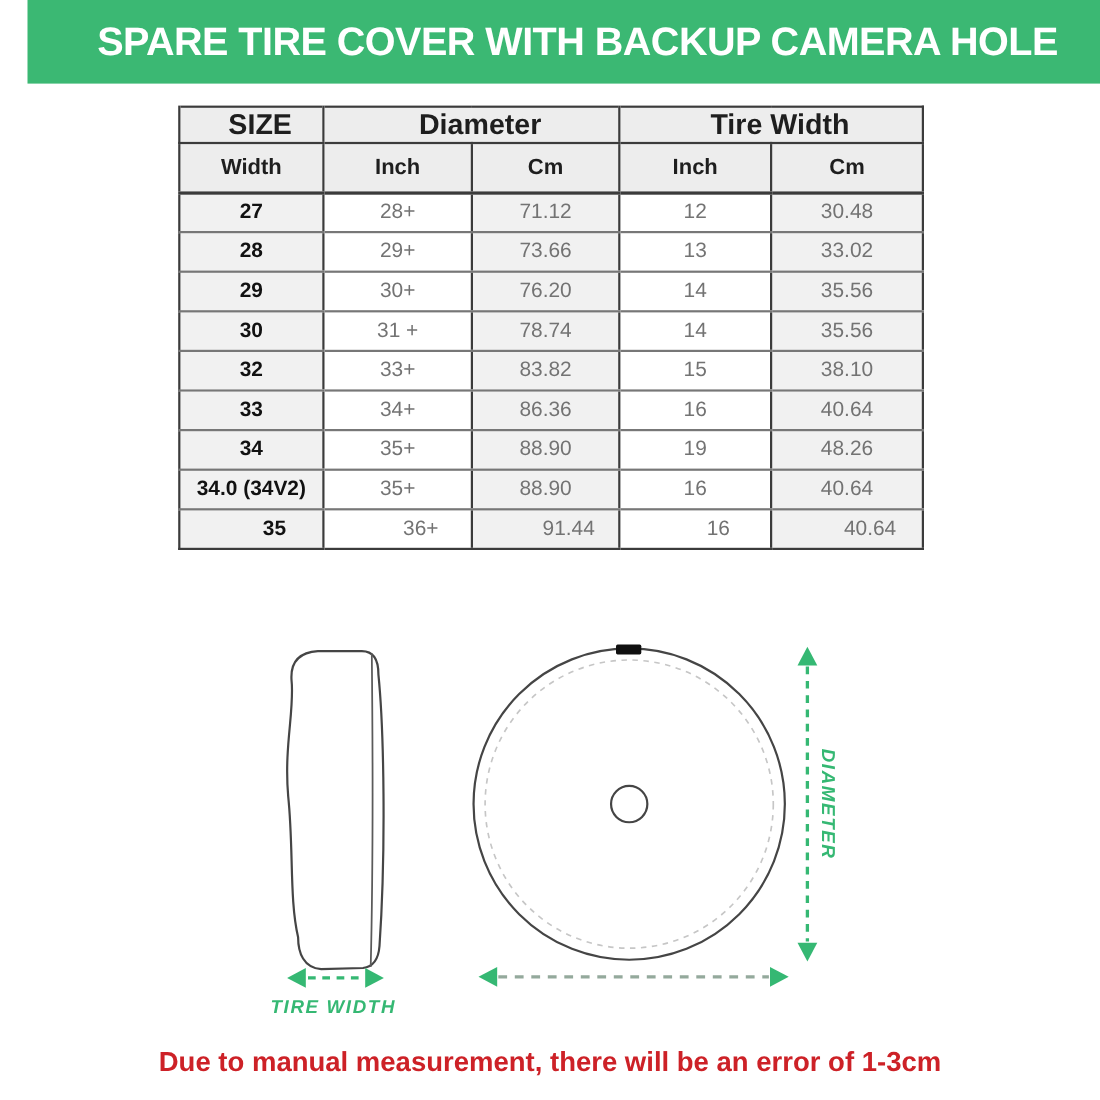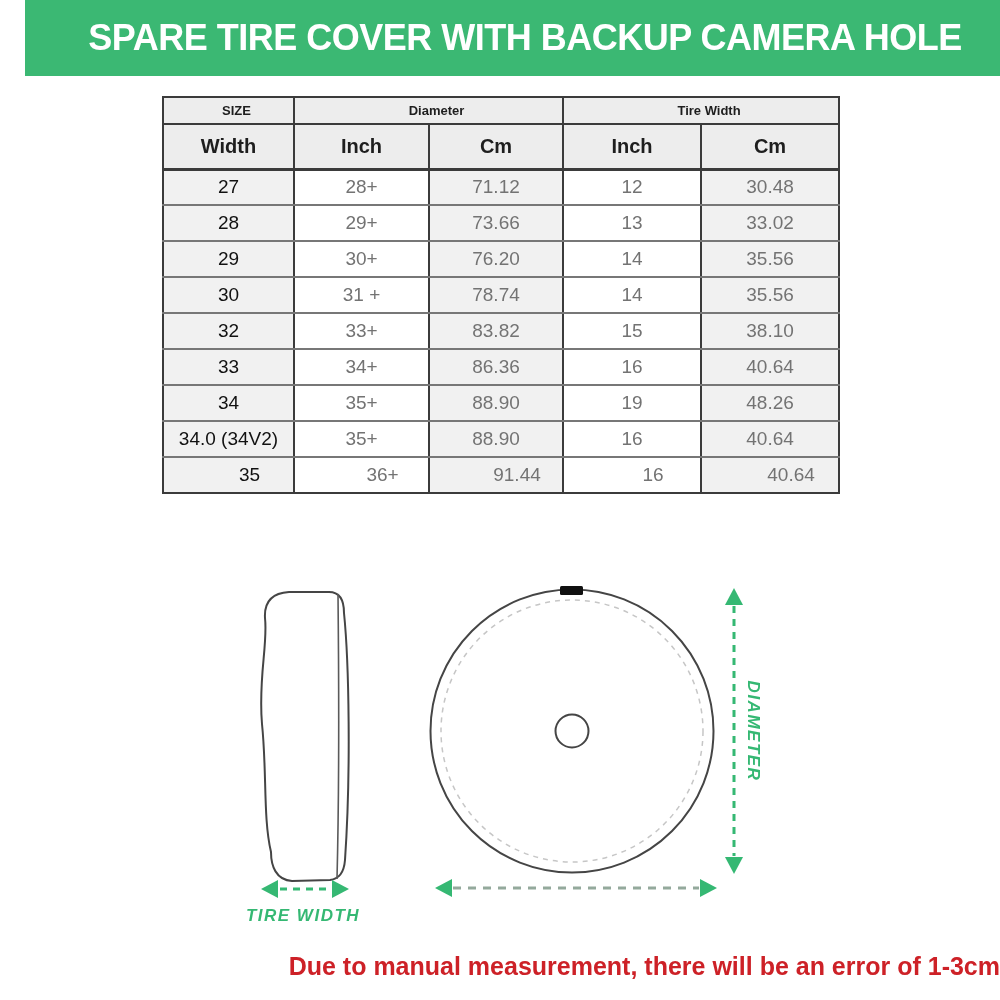--- a/index.html
+++ b/index.html
@@ -20,42 +20,42 @@
     background:var(--banner-bg);display:flex;align-items:center;justify-content:center;margin-left:25px;}
   .banner h1{color:#ffffff;font-size:36px;font-weight:700;letter-spacing:-0.5px;white-space:nowrap;}
 
   
   .size-table{position:absolute;left:162px;top:96px;}
   table{border-collapse:collapse;table-layout:fixed;width:676px;background:#fff;
     border:2px solid var(--line-dark);}
   th,td{border-left:2px solid var(--line-dark);text-align:center;vertical-align:middle;
     color:#1e1e1e;overflow:hidden;white-space:nowrap;}
   th{background:var(--head-gray);font-weight:700;font-size:20px;}
-  tr.group-row th{height:27px;border-bottom:2px solid var(--line-dark);font-size:13px;padding-left:16px;}
+  tr.group-row th{height:27px;border-bottom:2px solid var(--line-dark);font-size:26px;padding-left:16px;}
   tr.unit-row th{height:45px;border-bottom:3px solid var(--line-dark);}
   tbody td{height:36px;font-size:19px;border-bottom:2px solid var(--line-mid);color:#737373;}
   tbody tr:last-child td{border-bottom:2px solid var(--line-dark);padding-left:42px;}
-  tbody td.c0{font-weight:400;color:#111;}
+  tbody td.c0{font-weight:700;color:#111;}
   td.c0,td.c2,td.c4{background:var(--cell-gray);}
   td.c1,td.c3{background:#ffffff;}
 
   
   .diagram{position:absolute;left:0;top:570px;width:1000px;height:380px;}
   .outline{fill:#ffffff;stroke:#454545;stroke-width:2;stroke-linejoin:round;stroke-linecap:round;}
   .thin-line{fill:none;stroke:#5a5a5a;stroke-width:1.6;}
   .dashed-circle{fill:none;stroke:#c6c6c6;stroke-width:1.5;stroke-dasharray:5 5;}
   .tab{fill:#101010;}
   .arrow-dash{fill:none;stroke:var(--accent);stroke-width:3;stroke-dasharray:7 6;}
   .arrow-dash-muted{fill:none;stroke:#94a99c;stroke-width:3;stroke-dasharray:8 7;}
   .arrow-head{fill:var(--accent);}
   .svg-label{fill:var(--accent);font-family:"Liberation Sans",sans-serif;
     font-style:italic;font-weight:700;font-size:17px;letter-spacing:1.5px;}
 
   
-  .note{position:absolute;left:0;top:952px;width:1000px;text-align:right;
+  .note{position:absolute;left:0;top:952px;width:1000px;text-align:center;
     font-size:25px;font-weight:700;color:var(--note-color);}
 </style>
 </head>
 <body>
 
 <div class="banner">
   <h1>SPARE TIRE COVER WITH BACKUP CAMERA HOLE</h1>
 </div>
 
 <div class="size-table">

